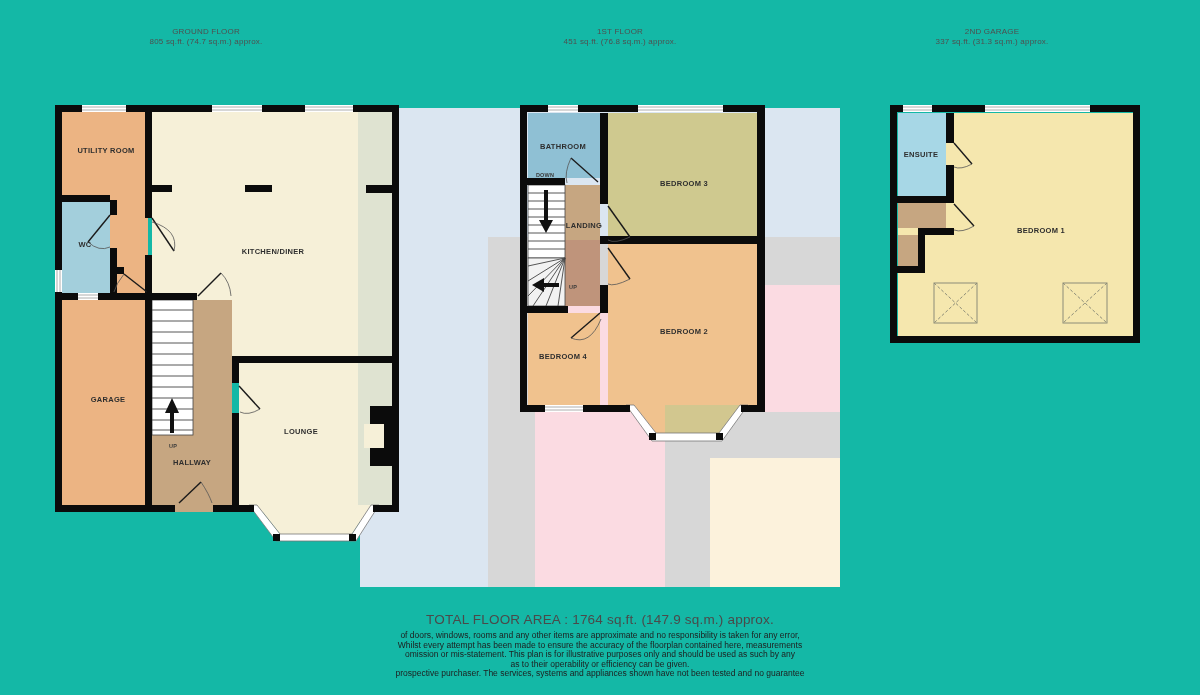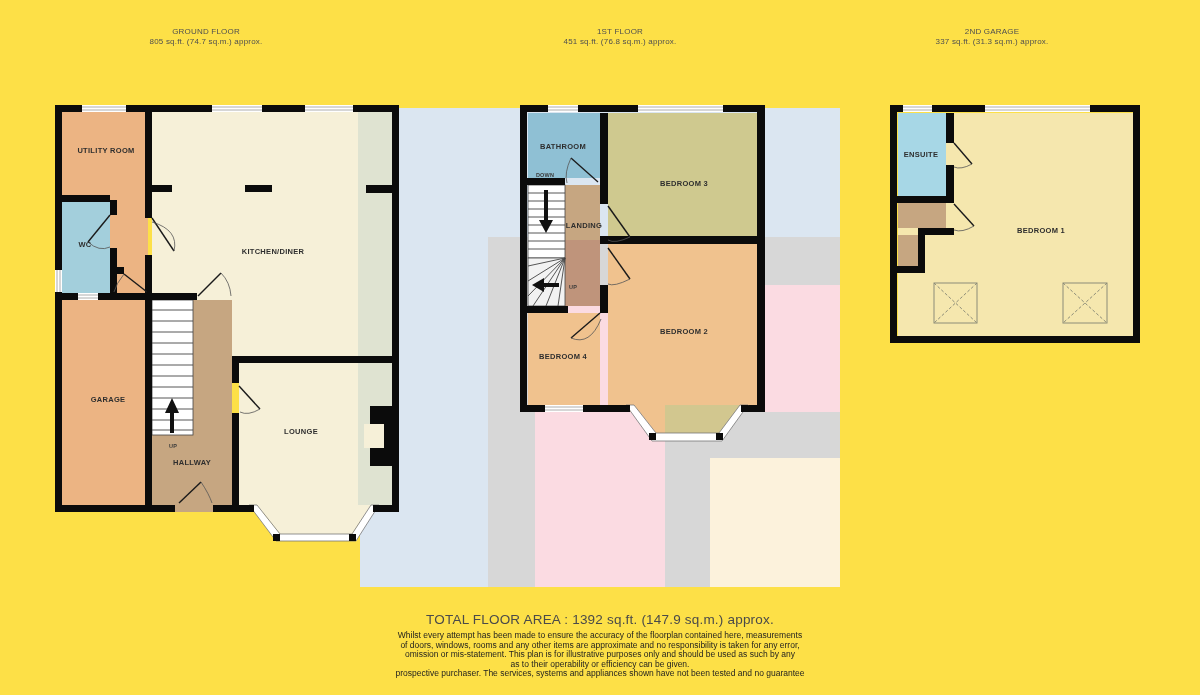--- a/index.html
+++ b/index.html
@@ -1,16 +1,16 @@
 <!DOCTYPE html>
 <html><head>
 <meta charset="utf-8">
 <style>
   html,body{margin:0;padding:0;background:#fff;}
-  #stage{position:relative;width:1200px;height:695px;background:#fde047;overflow:hidden;
+  #stage{position:relative;width:1200px;height:695px;background:#14b8a6;overflow:hidden;
          font-family:"Liberation Sans",sans-serif;}
   .bg{position:absolute;}
   #plan-svg{position:absolute;left:0;top:0;}
   .floor-header{position:absolute;width:260px;text-align:center;color:#4f4f4f;
                 font-size:8px;line-height:10px;letter-spacing:.2px;}
   .footer{position:absolute;left:0;top:612px;width:1200px;text-align:center;color:#1e1e1e;}
   .footer .total{font-size:13.5px;color:#4a4a4a;letter-spacing:.2px;margin-bottom:4px;}
   .footer .disc-line{font-size:8.5px;line-height:9.5px;}
   text{font-family:"Liberation Sans",sans-serif;}
   .room-label{font-size:7.5px;font-weight:bold;fill:#2e2e2e;letter-spacing:.3px;text-anchor:middle;}
@@ -308,21 +308,21 @@
         <path class="leaf" d="M954,204 L974,226"></path>
           <path class="arc" d="M974,226 Q962,233 954,230"></path>
       </g>
 
       <text class="room-label" x="921" y="157">ENSUITE</text>
       <text class="room-label" x="1041" y="233">BEDROOM 1</text>
     </g>
   </svg>
 
   <div class="footer">
-    <div class="total">TOTAL FLOOR AREA : 1392 sq.ft. (147.9 sq.m.) approx.</div>
+    <div class="total">TOTAL FLOOR AREA : 1764 sq.ft. (147.9 sq.m.) approx.</div>
+    <div class="disc-line">of doors, windows, rooms and any other items are approximate and no responsibility is taken for any error,</div>
     <div class="disc-line">Whilst every attempt has been made to ensure the accuracy of the floorplan contained here, measurements</div>
-    <div class="disc-line">of doors, windows, rooms and any other items are approximate and no responsibility is taken for any error,</div>
     <div class="disc-line">omission or mis-statement. This plan is for illustrative purposes only and should be used as such by any</div>
     <div class="disc-line">as to their operability or efficiency can be given.</div>
     <div class="disc-line">prospective purchaser. The services, systems and appliances shown have not been tested and no guarantee</div>
   </div>
 
 </div>
 
 </body></html>

